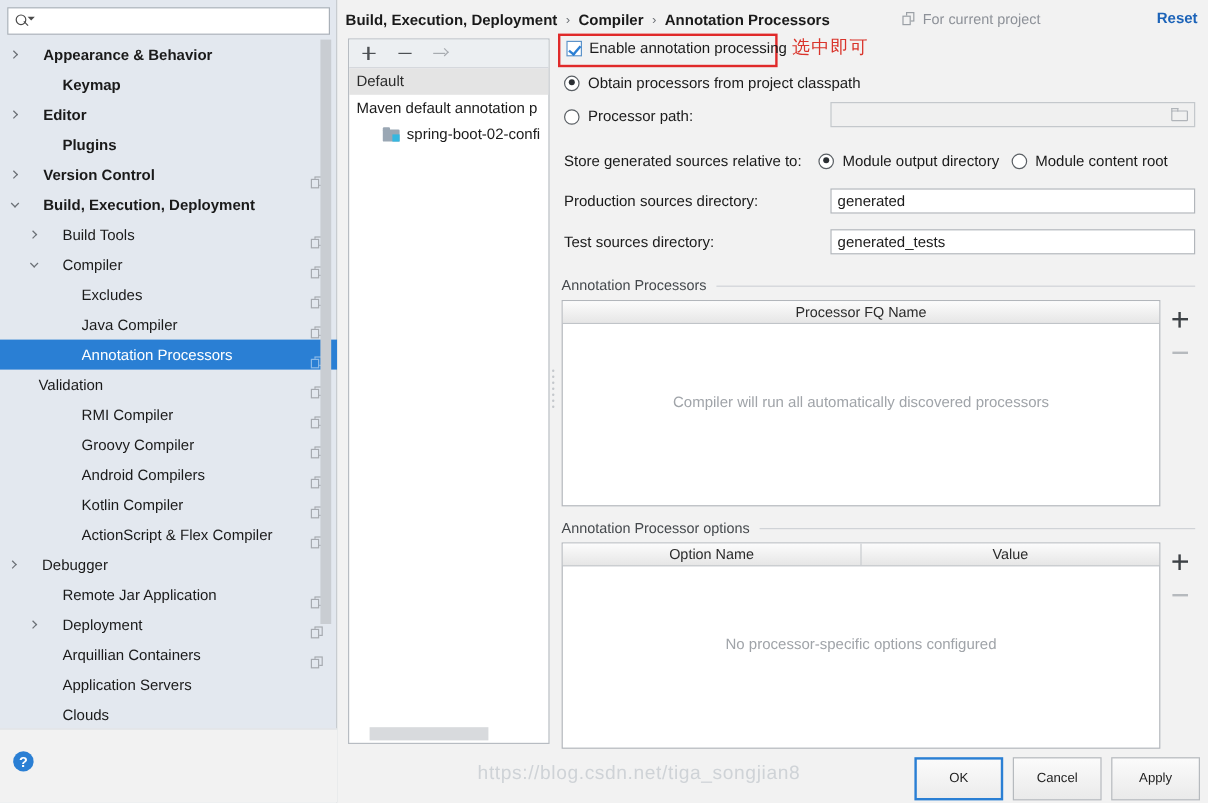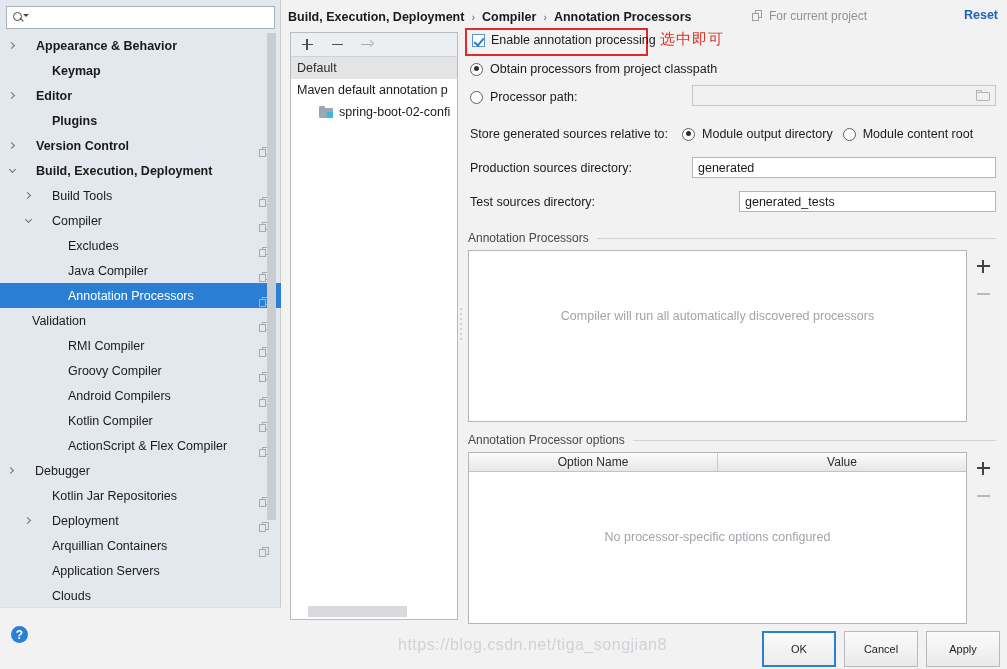--- a/index.html
+++ b/index.html
@@ -209,21 +209,21 @@
   #store-row .radio-row { margin-right: 10px; }
 
   .field-row { position: absolute; left: 188px; display: flex; align-items: center; width: 526px; }
   .field-row .flabel { width: 222px; flex: 0 0 222px; font-size: 12.5px; }
   .field-row .finput {
     flex: 1; height: 21px; background: #fff; border: 1px solid #b2b6bb;
     font-size: 12.5px; padding-left: 5px; outline: none;
     font-family: "Liberation Sans", sans-serif; color: #1a1a1a;
   }
   #row-prod { top: 157px; }
-  #row-test { top: 191px; gap: 47px; }
+  #row-test { top: 191px; }
 
   .group-title {
     position: absolute; left: 186px; display: flex; align-items: center; width: 528px;
     color: #44484c; font-size: 12px;
   }
   .group-title .gt-text { padding-right: 8px; }
   .group-title .gt-line { flex: 1; height: 1px; background: #d0d3d7; }
   #gt-processors { top: 231px; }
   #gt-options { top: 433px; }
 
@@ -446,21 +446,21 @@
           <span class="arrow">
             <span class="chev-r"></span>
           </span>
           <span class="tree-label">Debugger</span>
           <span class="copy-badge"></span>
         </div>
         <div class="tree-row" style="padding-left: 20px;">
           <span class="arrow none">
             <span class="chev-r"></span>
           </span>
-          <span class="tree-label">Kotlin Jar Repositories</span>
+          <span class="tree-label">Remote Jar Application</span>
           <span class="copy-badge">
             <i class="b1"></i>
             <i class="b2"></i>
           </span>
         </div>
         <div class="tree-row" style="padding-left: 20px;">
           <span class="arrow">
             <span class="chev-r"></span>
           </span>
           <span class="tree-label">Deployment</span>
@@ -620,20 +620,23 @@
       <span class="flabel">Test sources directory:</span>
       <input class="finput" type="text" value="generated_tests" style="">
     </div>
 
     <div class="group-title" id="gt-processors">
       <span class="gt-text">Annotation Processors</span>
       <span class="gt-line"></span>
     </div>
 
     <div class="table-box" id="tbl-processors">
+      <div class="tbl-head">
+        <div class="th">Processor FQ Name</div>
+      </div>
       <div class="tbl-body">
         <div class="tbl-empty">Compiler will run all automatically discovered processors</div>
       </div>
     </div>
 
     <div class="side-btns" id="sb-processors">
       <span class="sbtn">
         <span class="plus-b">
             <i class="h"></i>
             <i class="v"></i>

